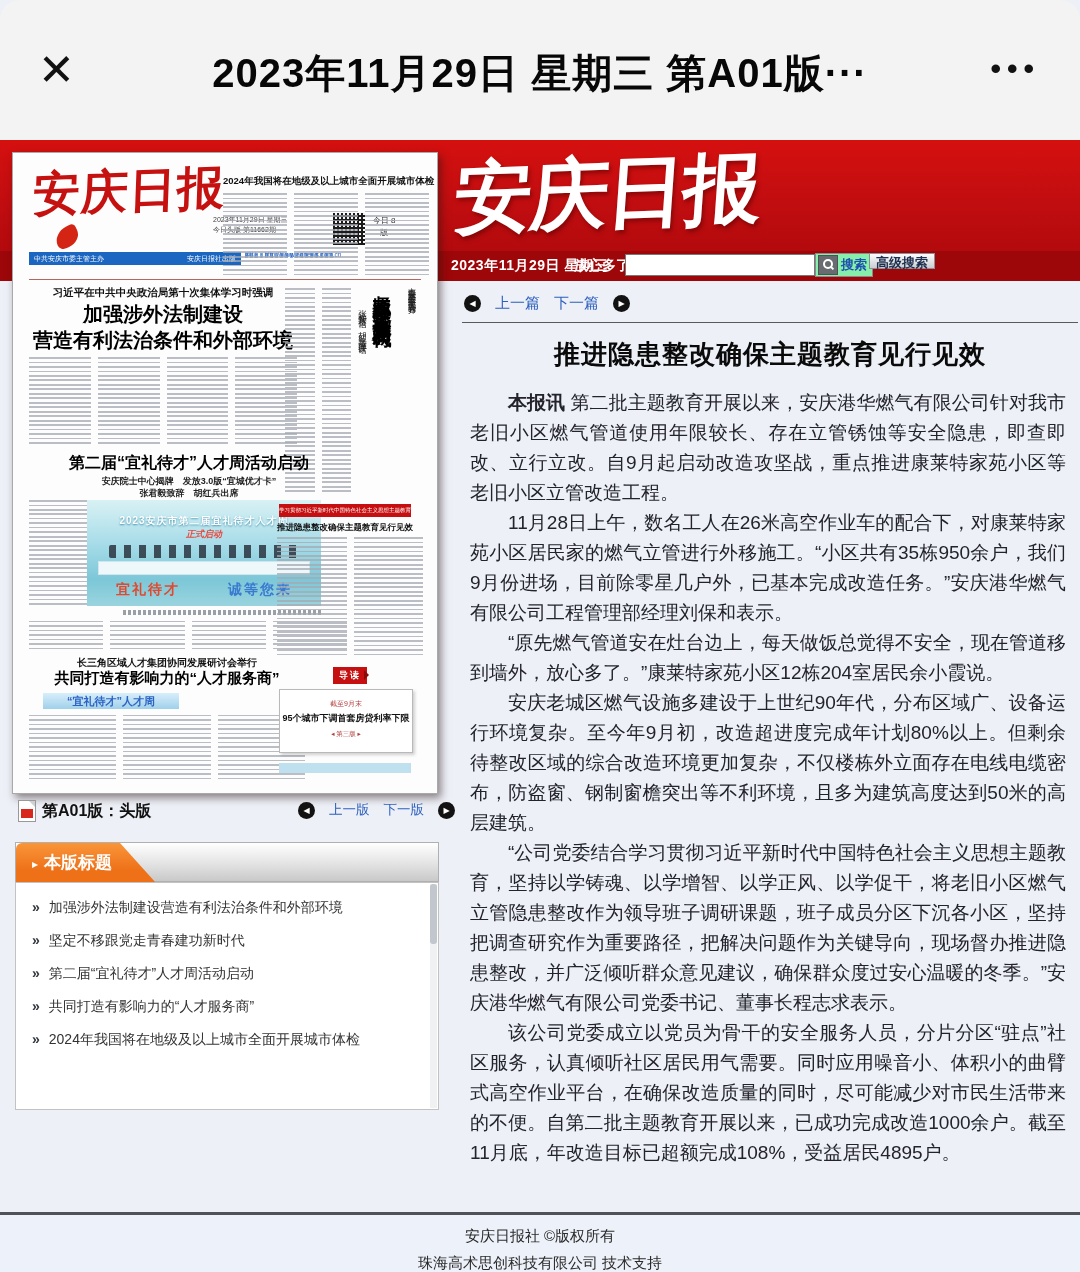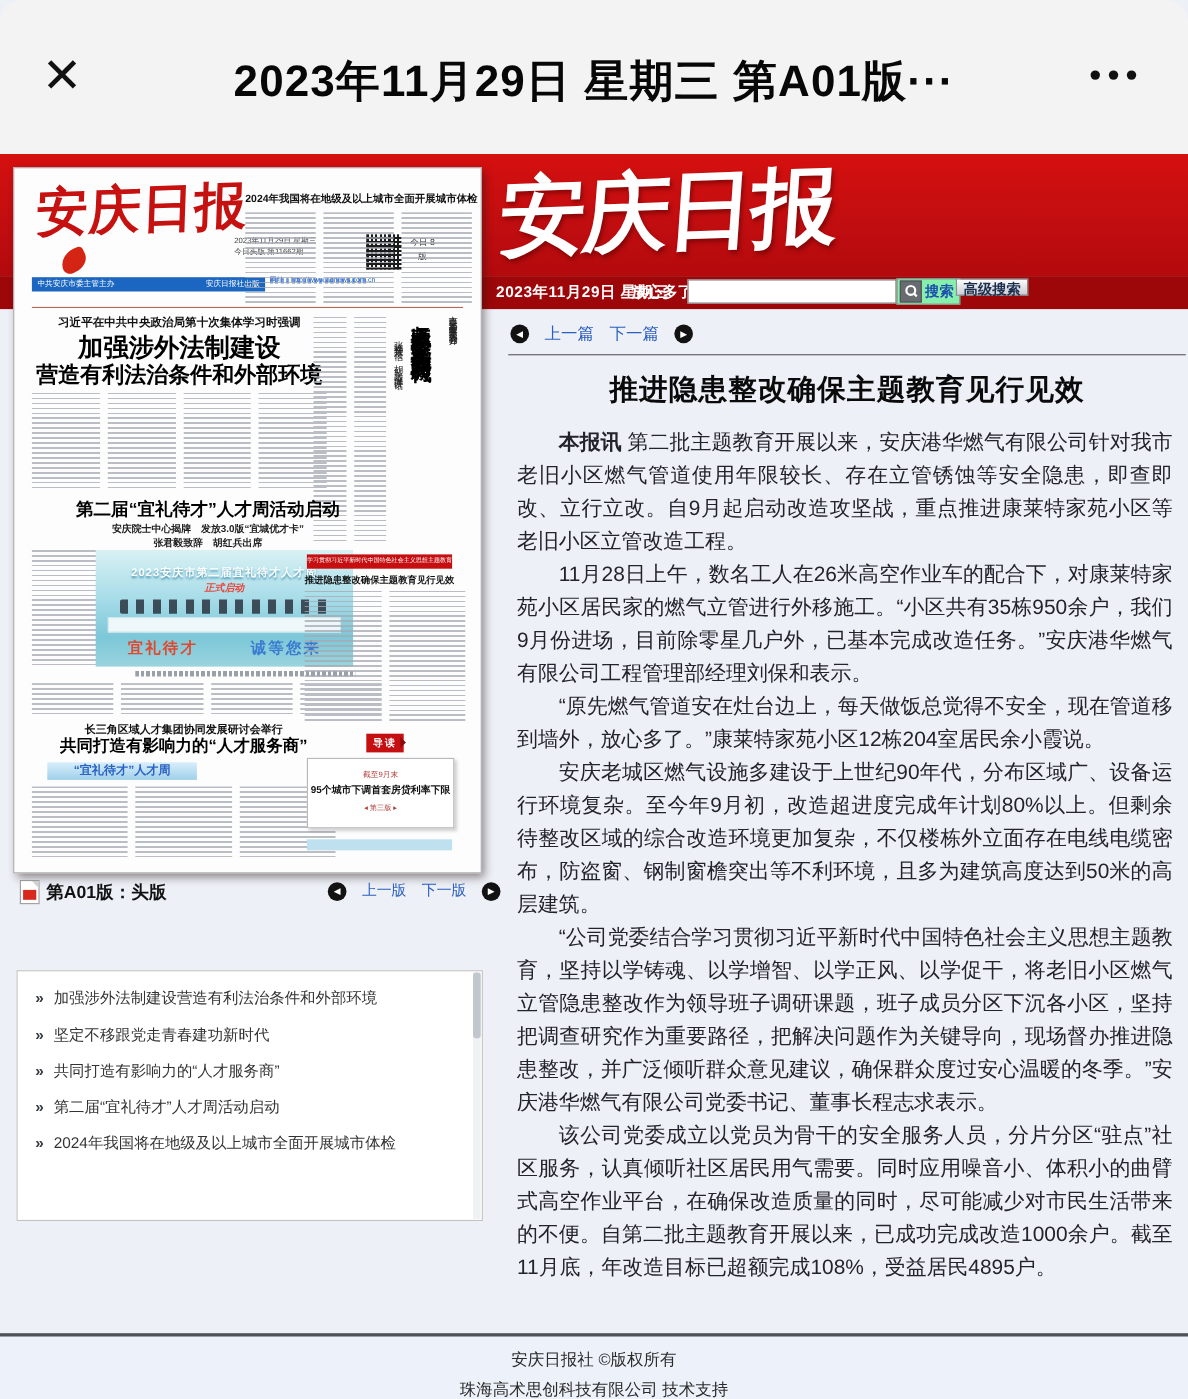--- a/index.html
+++ b/index.html
@@ -46,21 +46,21 @@
   .p-bluebar{left:16px;top:99px;width:212px;height:13px;background:#1b66c0;color:#fff;font-size:7px;line-height:13px;
     display:flex;justify-content:space-between;padding:0 5px;box-sizing:border-box;}
   .p-bluebar span{position:static;}
   .p-url{left:232px;top:98px;width:104px;font-size:6.5px;line-height:8px;color:#2a62c0;white-space:nowrap;overflow:hidden;}
   .p-url .sim-line{position:static;display:block;width:90px;height:5px;margin-top:2px;
     background:repeating-linear-gradient(90deg,#7fa7dd 0 3px,transparent 3px 5px);}
   .p-tr-headline{left:210px;top:22px;width:206px;font-size:9.5px;font-weight:bold;color:#111;text-align:center;white-space:nowrap;}
   .p-divider{left:16px;top:126px;width:392px;height:1px;background:#b5675f;}
 
   .p-kicker{left:16px;top:133px;width:268px;font-size:10.5px;font-weight:bold;color:#111;text-align:center;white-space:nowrap;}
-  .p-title1{left:16px;top:148px;width:268px;font-size:23px;font-weight:bold;color:#000;text-align:center;white-space:nowrap;}
+  .p-title1{left:16px;top:148px;width:268px;font-size:20px;font-weight:bold;color:#000;text-align:center;white-space:nowrap;}
   .p-title2{left:16px;top:174px;width:268px;font-size:20px;font-weight:bold;color:#000;text-align:center;white-space:nowrap;}
 
   .p-talent-title{left:16px;top:300px;width:320px;font-size:16px;font-weight:bold;color:#000;text-align:center;white-space:nowrap;}
   .p-talent-sub1{left:16px;top:322px;width:320px;font-size:9px;font-weight:bold;color:#222;text-align:center;white-space:nowrap;}
   .p-talent-sub2{left:16px;top:334px;width:320px;font-size:9px;font-weight:bold;color:#222;text-align:center;white-space:nowrap;}
 
   .p-photo{left:74px;top:347px;width:234px;height:106px;overflow:hidden;
     background:linear-gradient(180deg,#d8f1f4 0%,#a9dde9 40%,#7cc7d8 75%,#9ad4de 100%);}
   .p-photo *{position:static;}
   .ph-title{display:block;margin-top:14px;text-align:center;font-size:10px;font-weight:bold;color:#fff;
@@ -273,26 +273,29 @@
       <span class="pdf-icon"></span>
       <span class="page-label">第A01版：头版</span>
       <span class="page-nav">
         <span class="circ">◀</span>
         <a class="nav-link">上一版</a>
         <a class="nav-link">下一版</a>
         <span class="circ">▶</span>
       </span>
     </div>
 
+    <div class="panel-bar">
+      <div class="panel-tab"><span class="tab-arrow">▸</span><span>本版标题</span></div>
+    </div>
     <div class="headline-box">
       <ul>
           <li><span class="marker">»</span><span class="hl-text">加强涉外法制建设营造有利法治条件和外部环境</span></li>
           <li><span class="marker">»</span><span class="hl-text">坚定不移跟党走青春建功新时代</span></li>
+          <li><span class="marker">»</span><span class="hl-text">第二届“宜礼待才”人才周活动启动</span></li>
           <li><span class="marker">»</span><span class="hl-text">共同打造有影响力的“人才服务商”</span></li>
-          <li><span class="marker">»</span><span class="hl-text">第二届“宜礼待才”人才周活动启动</span></li>
           <li><span class="marker">»</span><span class="hl-text">2024年我国将在地级及以上城市全面开展城市体检</span></li>
         </ul>
       <div class="hl-scrollbar">
         <div class="hl-thumb"></div>
       </div>
     </div>
 
     <div class="article">
       <div class="art-nav">
         <span class="circ">◀</span>

